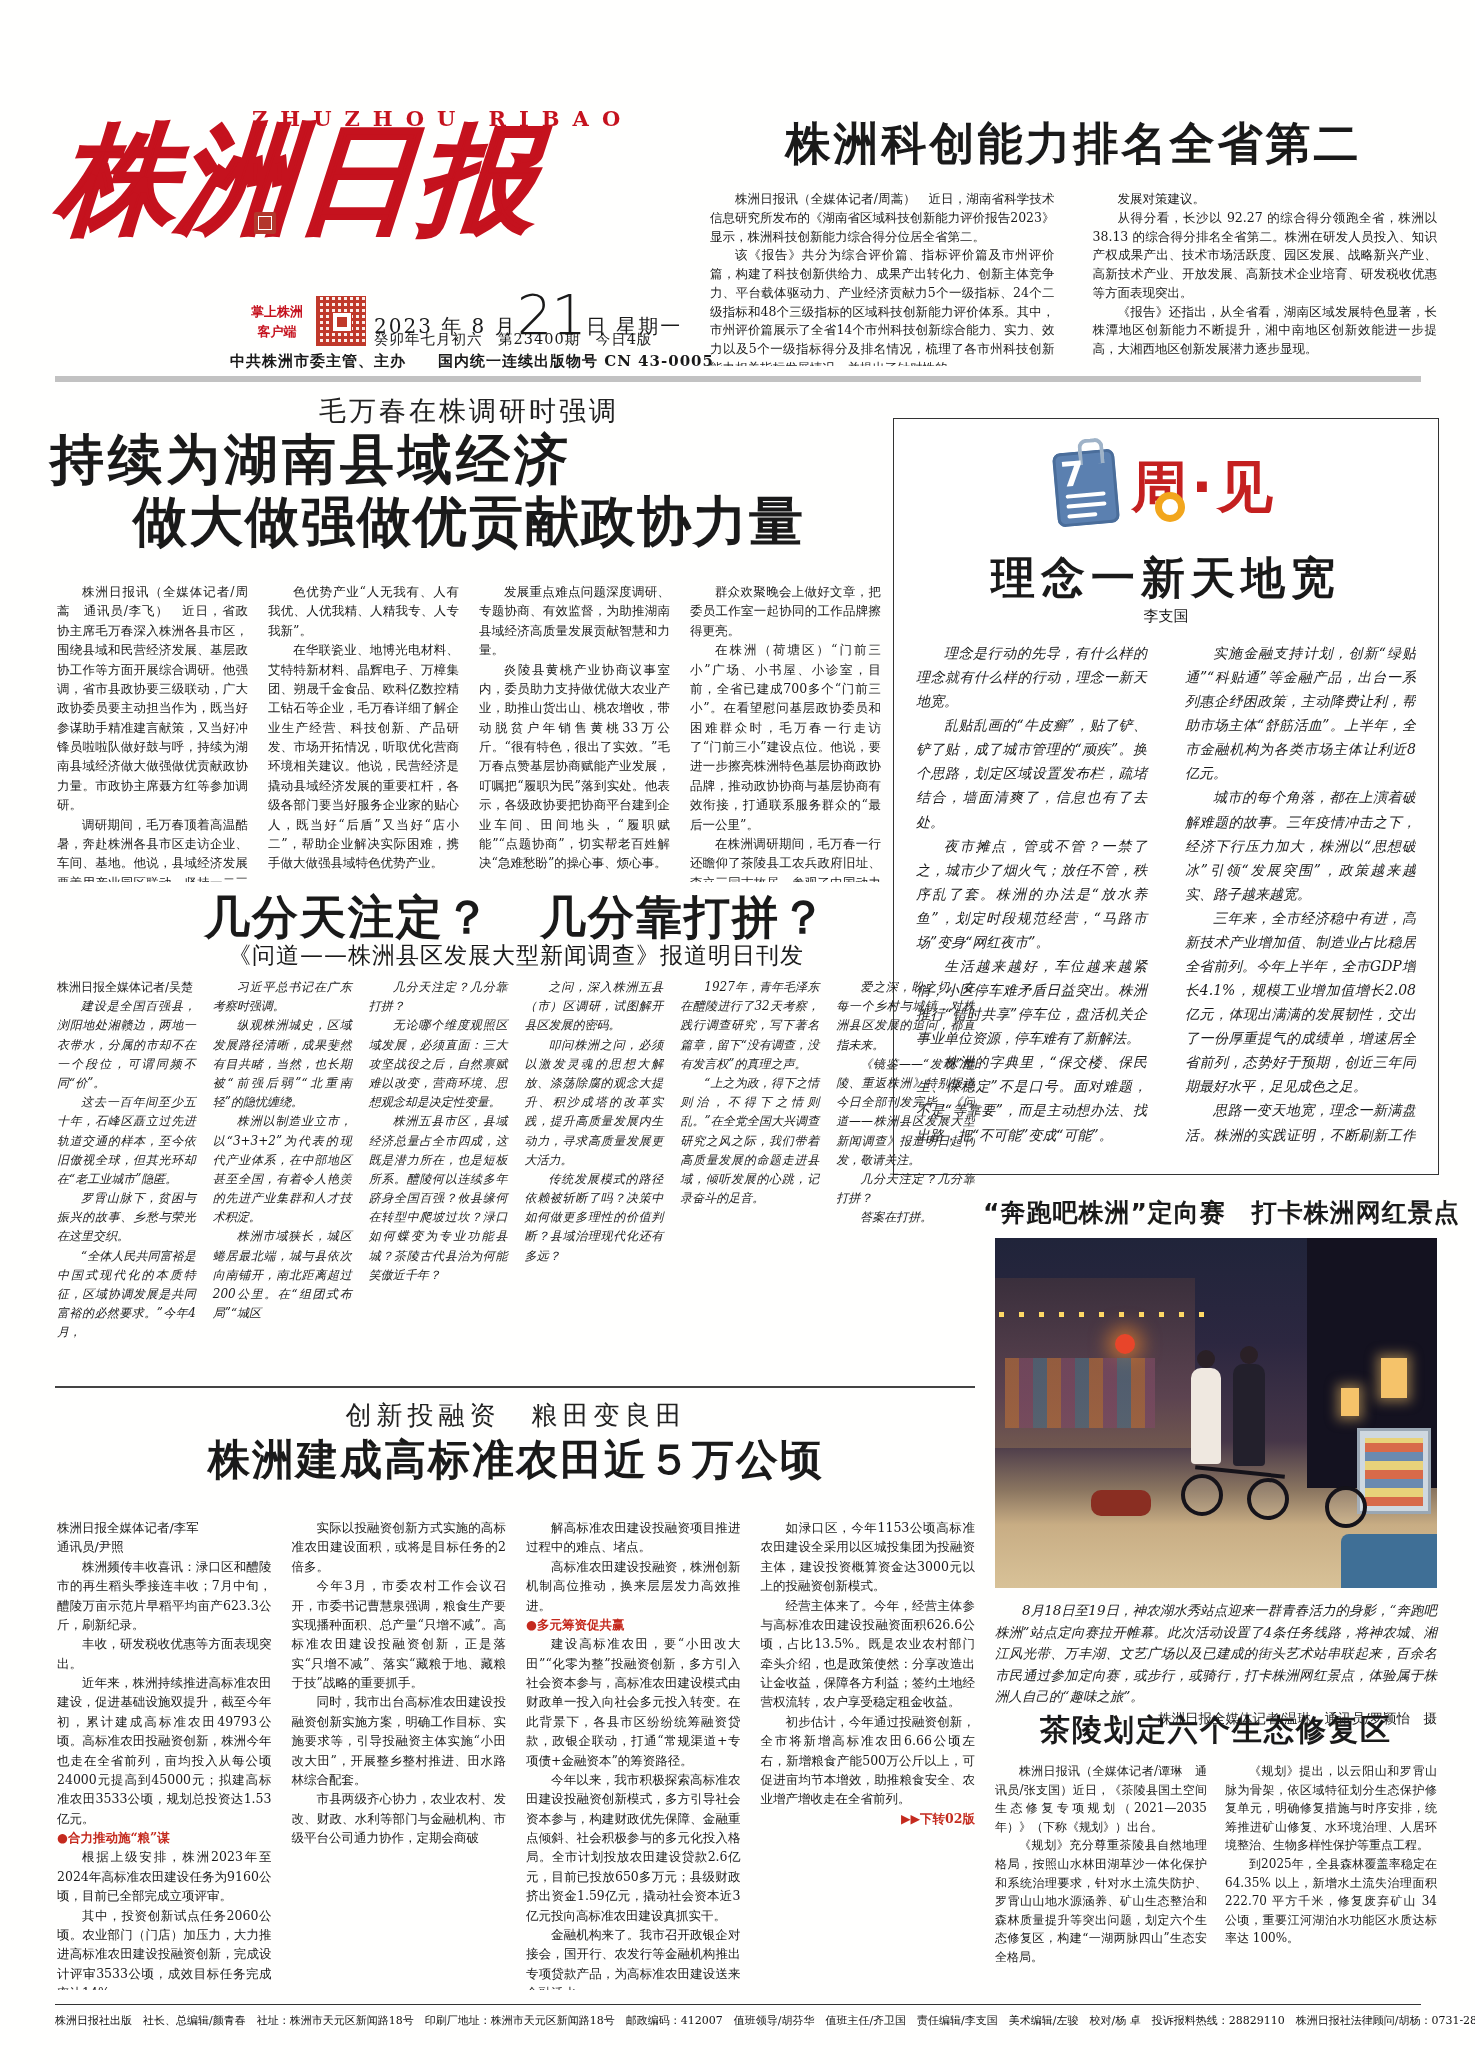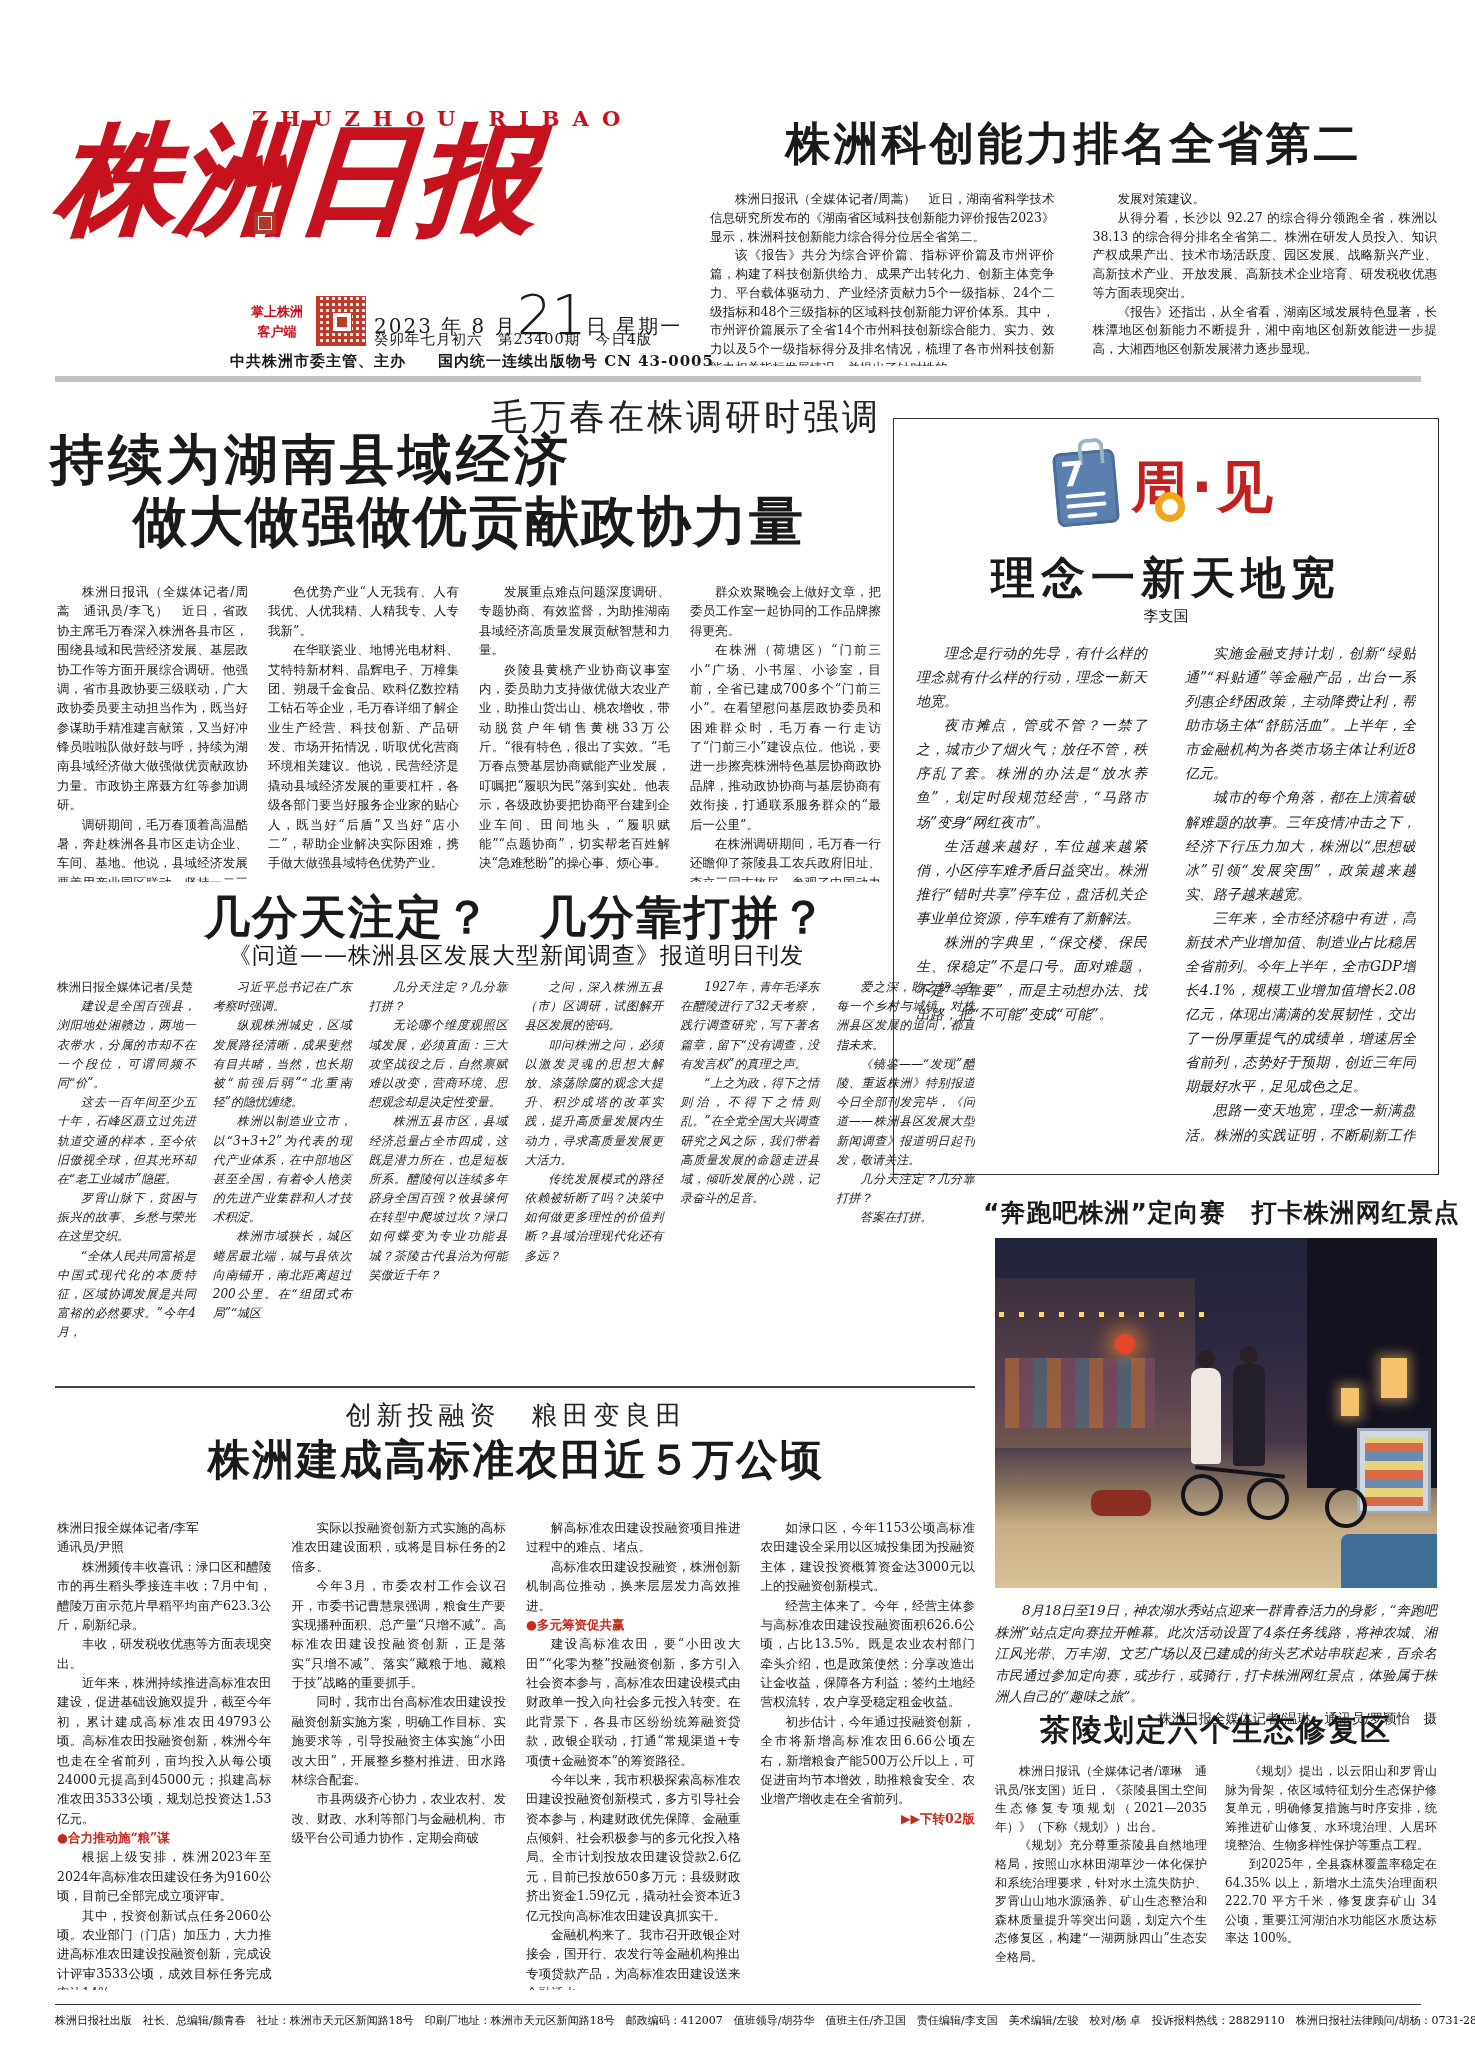--- a/index.html
+++ b/index.html
@@ -29,21 +29,21 @@
   .org-line{left:230px;top:352px;font-size:15px;font-weight:600;letter-spacing:1px;white-space:nowrap;}
 
   
   .tech-headline{left:710px;top:114px;width:727px;font-size:45px;font-weight:900;letter-spacing:3px;text-align:center;}
   .tech-body{left:710px;top:190px;width:727px;height:176px;font-size:12.5px;line-height:1.5;overflow:hidden;}
 
   
   .gray-bar{left:55px;top:376px;width:1366px;height:6px;background:#c2c2c2;}
 
   
-  .main-kicker{left:57px;top:393px;width:824px;font-size:36px;letter-spacing:3px;text-align:right;color:#222;font-family:Liberation Mono, monospace;}
+  .main-kicker{left:57px;top:393px;width:824px;font-size:27px;letter-spacing:3px;text-align:center;color:#222;font-family:Liberation Mono, monospace;}
   .main-h1{left:50px;top:430px;width:824px;font-size:54px;font-weight:900;letter-spacing:4px;line-height:1.1;}
   .main-h2{left:57px;top:492px;width:824px;font-size:54px;font-weight:900;letter-spacing:2px;text-align:center;line-height:1.1;}
   .main-body{left:57px;top:582px;width:824px;height:300px;font-size:12.5px;line-height:1.55;overflow:hidden;}
 
   
   .weekly-box{left:893px;top:418px;width:544px;height:755px;border:1px solid #333;background:#fff;}
   .wb-logo{position:absolute;left:0;top:26px;width:100%;height:86px;display:flex;align-items:center;justify-content:center;gap:14px;}
   .wb-cal{position:relative;width:62px;height:74px;background:#5b80b0;border-radius:8px;transform:rotate(-5deg);
           box-shadow:inset 0 0 0 3px #4a6d9a;}
   .wb-cal .d7{position:absolute;left:7px;top:2px;color:#fff;font-size:34px;font-weight:bold;font-family:"DejaVu Sans",sans-serif;}
@@ -197,20 +197,21 @@
       <span class="wb-cn">
         <span class="wb-ring"></span>
         <span>周·见</span>
       </span>
     </div>
     <div class="wb-title">理念一新天地宽</div>
     <div class="wb-byline">李支国</div>
     <div class="wb-body cols gap26">
         <div class="col">
           <p>理念是行动的先导，有什么样的理念就有什么样的行动，理念一新天地宽。</p>
+          <p>乱贴乱画的“牛皮癣”，贴了铲、铲了贴，成了城市管理的“顽疾”。换个思路，划定区域设置发布栏，疏堵结合，墙面清爽了，信息也有了去处。</p>
           <p>夜市摊点，管或不管？一禁了之，城市少了烟火气；放任不管，秩序乱了套。株洲的办法是“放水养鱼”，划定时段规范经营，“马路市场”变身“网红夜市”。</p>
           <p>生活越来越好，车位越来越紧俏，小区停车难矛盾日益突出。株洲推行“错时共享”停车位，盘活机关企事业单位资源，停车难有了新解法。</p>
           <p>株洲的字典里，“保交楼、保民生、保稳定”不是口号。面对难题，不是“等靠要”，而是主动想办法、找出路，把“不可能”变成“可能”。</p>
         </div>
         <div class="col">
           <p>实施金融支持计划，创新“绿贴通”“科贴通”等金融产品，出台一系列惠企纾困政策，主动降费让利，帮助市场主体“舒筋活血”。上半年，全市金融机构为各类市场主体让利近8亿元。</p>
           <p>城市的每个角落，都在上演着破解难题的故事。三年疫情冲击之下，经济下行压力加大，株洲以“思想破冰”引领“发展突围”，政策越来越实、路子越来越宽。</p>
           <p>三年来，全市经济稳中有进，高新技术产业增加值、制造业占比稳居全省前列。今年上半年，全市GDP增长4.1%，规模工业增加值增长2.08亿元，体现出满满的发展韧性，交出了一份厚重提气的成绩单，增速居全省前列，态势好于预期，创近三年同期最好水平，足见成色之足。</p>
           <p>思路一变天地宽，理念一新满盘活。株洲的实践证明，不断刷新工作理念，我们的思维方式就能跟上时代节拍，发展的路子就会越走越活——路越来越活、办法越来越多。</p>
         </div>

